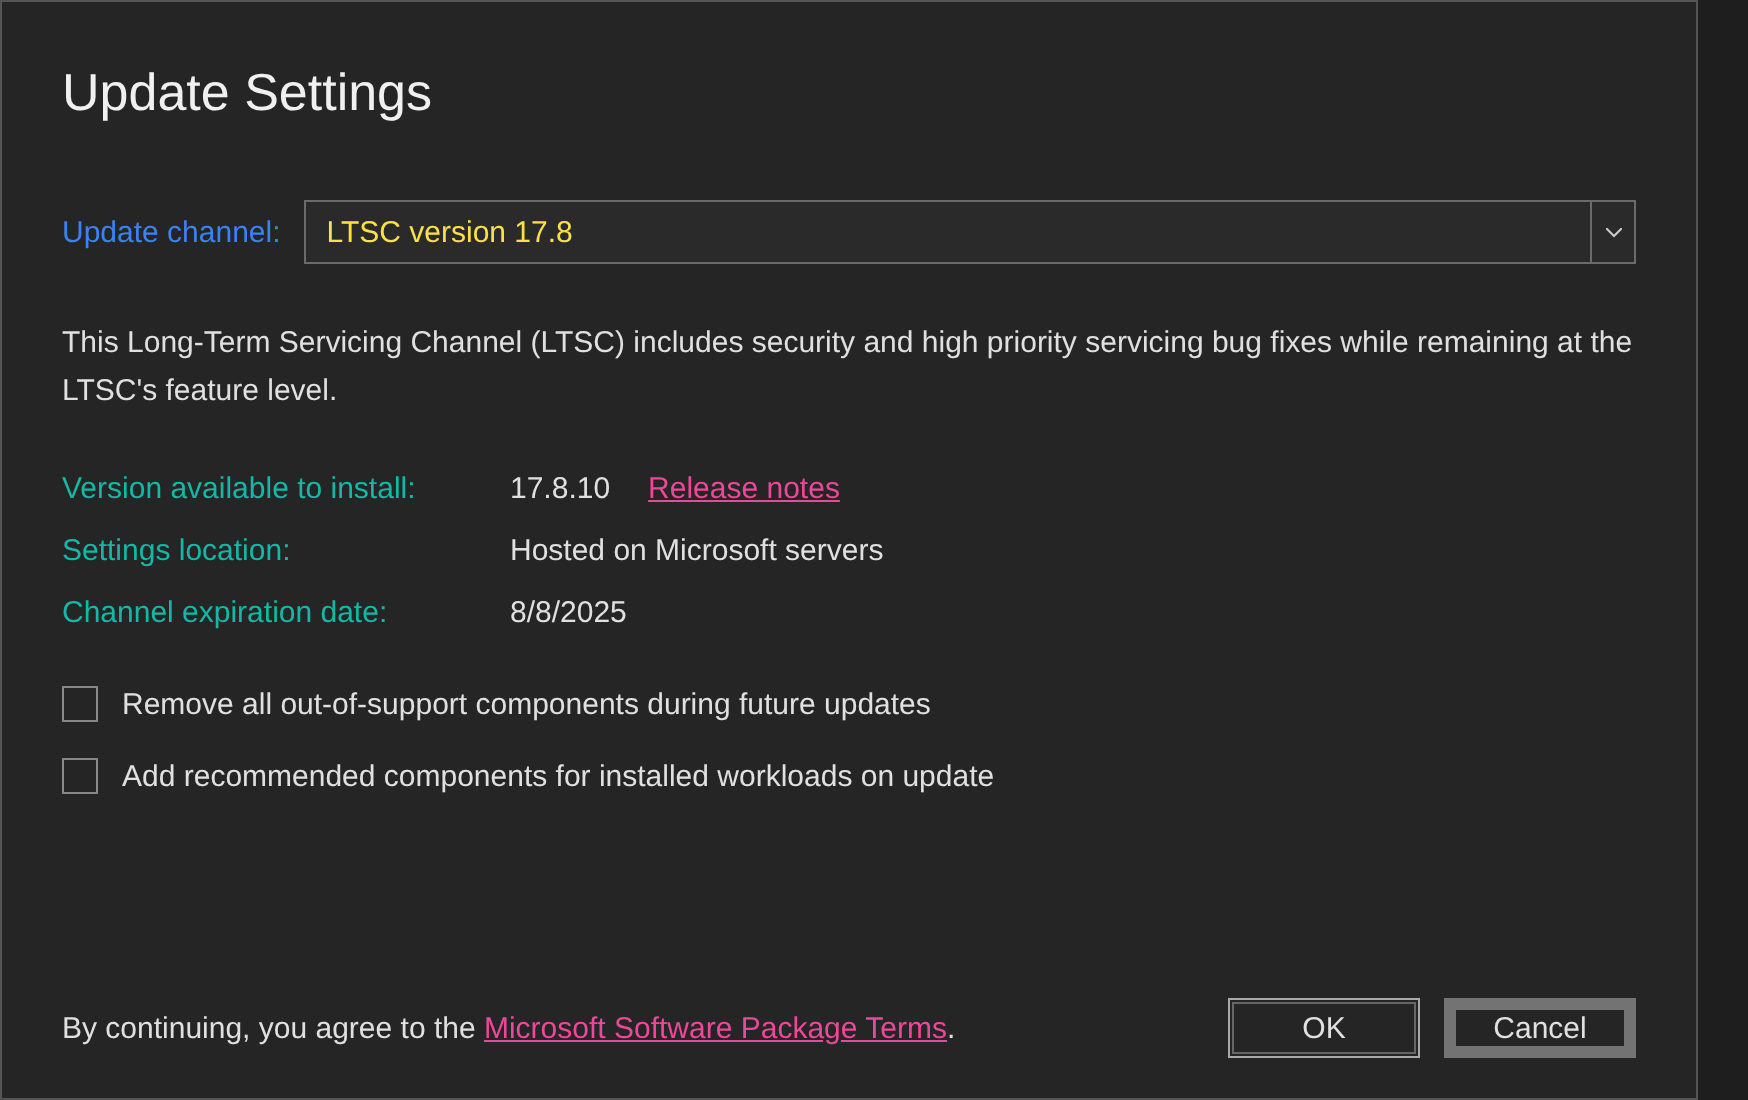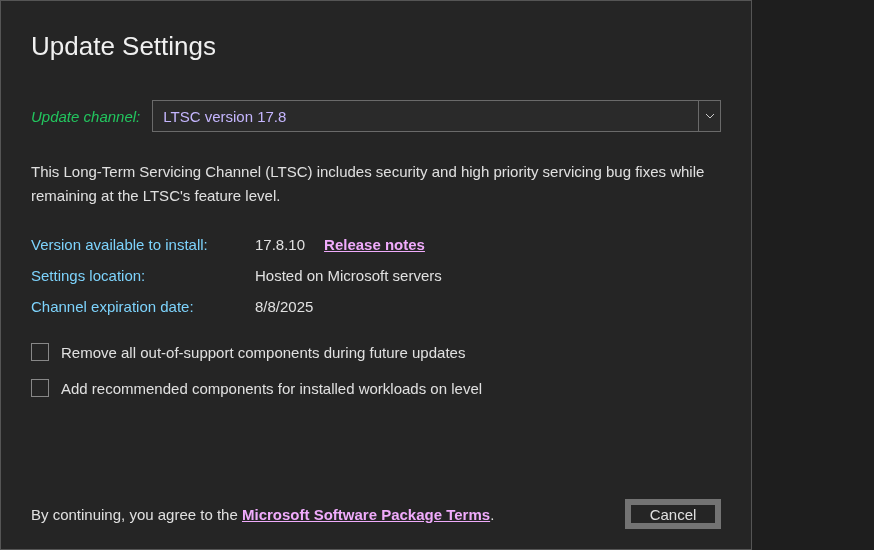--- a/index.html
+++ b/index.html
@@ -11,21 +11,21 @@
       background: #1e1e1e;
       font-family: "Segoe UI", Arial, sans-serif;
       font-size: 15px;
       color: #e0e0e0;
       width: 874px;
       height: 550px;
       overflow: hidden;
     }
     .dialog {
       border: 1px solid #555;
-      width: 752px;
+      width: 849px;
       height: 550px;
       padding: 0;
       background: #252525;
       display: flex;
       flex-direction: column;
     }
     .content {
       padding: 30px 30px 20px 30px;
       flex: 1;
       display: flex;
@@ -37,35 +37,34 @@
       color: #f0f0f0;
       margin-bottom: 38px;
     }
     .row-channel {
       display: flex;
       align-items: center;
       margin-bottom: 28px;
       gap: 12px;
     }
     .label-channel {
-      color: #22c55e;
+      color: #3b82f6;
       white-space: nowrap;
-      font-style: italic;
     }
     .dropdown {
       flex: 1;
       display: flex;
       align-items: stretch;
       height: 32px;
     }
     .dropdown-value {
       flex: 1;
       border: 1px solid #6a6a6a;
       background: #2a2a2a;
-      color: #c4b5fd;
+      color: #fde047;
       padding: 0 10px;
       display: flex;
       align-items: center;
       font-size: 15px;
     }
     .dropdown-button {
       width: 22px;
       border: 1px solid #6a6a6a;
       border-left: none;
       background: #2a2a2a;
@@ -83,35 +82,34 @@
       line-height: 1.6;
       margin-bottom: 28px;
     }
     .info-grid {
       display: grid;
       grid-template-columns: 224px 1fr;
       row-gap: 14px;
       margin-bottom: 28px;
     }
     .info-label {
-      color: #7dd3fc;
+      color: #14b8a6;
     }
     .info-value {
       color: #e0e0e0;
     }
     .version-row {
       display: flex;
       align-items: center;
       gap: 19px;
     }
     .link {
-      color: #f0abfc;
+      color: #ec4899;
       text-decoration: underline;
       cursor: pointer;
-      font-weight: bold;
     }
     .checkbox-row {
       display: flex;
       align-items: flex-end;
       gap: 12px;
       margin-bottom: 18px;
     }
     .checkbox {
       width: 18px;
       height: 18px;
@@ -191,25 +189,26 @@
       <div class="info-value">8/8/2025</div>
     </div>
 
     <div class="checkbox-row">
       <div class="checkbox"></div>
       <label class="checkbox-label">Remove all out-of-support components during future updates</label>
     </div>
 
     <div class="checkbox-row">
       <div class="checkbox"></div>
-      <label class="checkbox-label">Add recommended components for installed workloads on level</label>
+      <label class="checkbox-label">Add recommended components for installed workloads on update</label>
     </div>
 
     <div class="footer">
       <div class="agree-text">
         <span>By continuing, you agree to the </span><a class="link">Microsoft Software Package Terms</a><span>.</span>
       </div>
       <div class="buttons">
+        <button class="btn btn-default">OK</button>
         <button class="btn">Cancel</button>
       </div>
     </div>
   </div>
 </div>
 
 </body></html>

